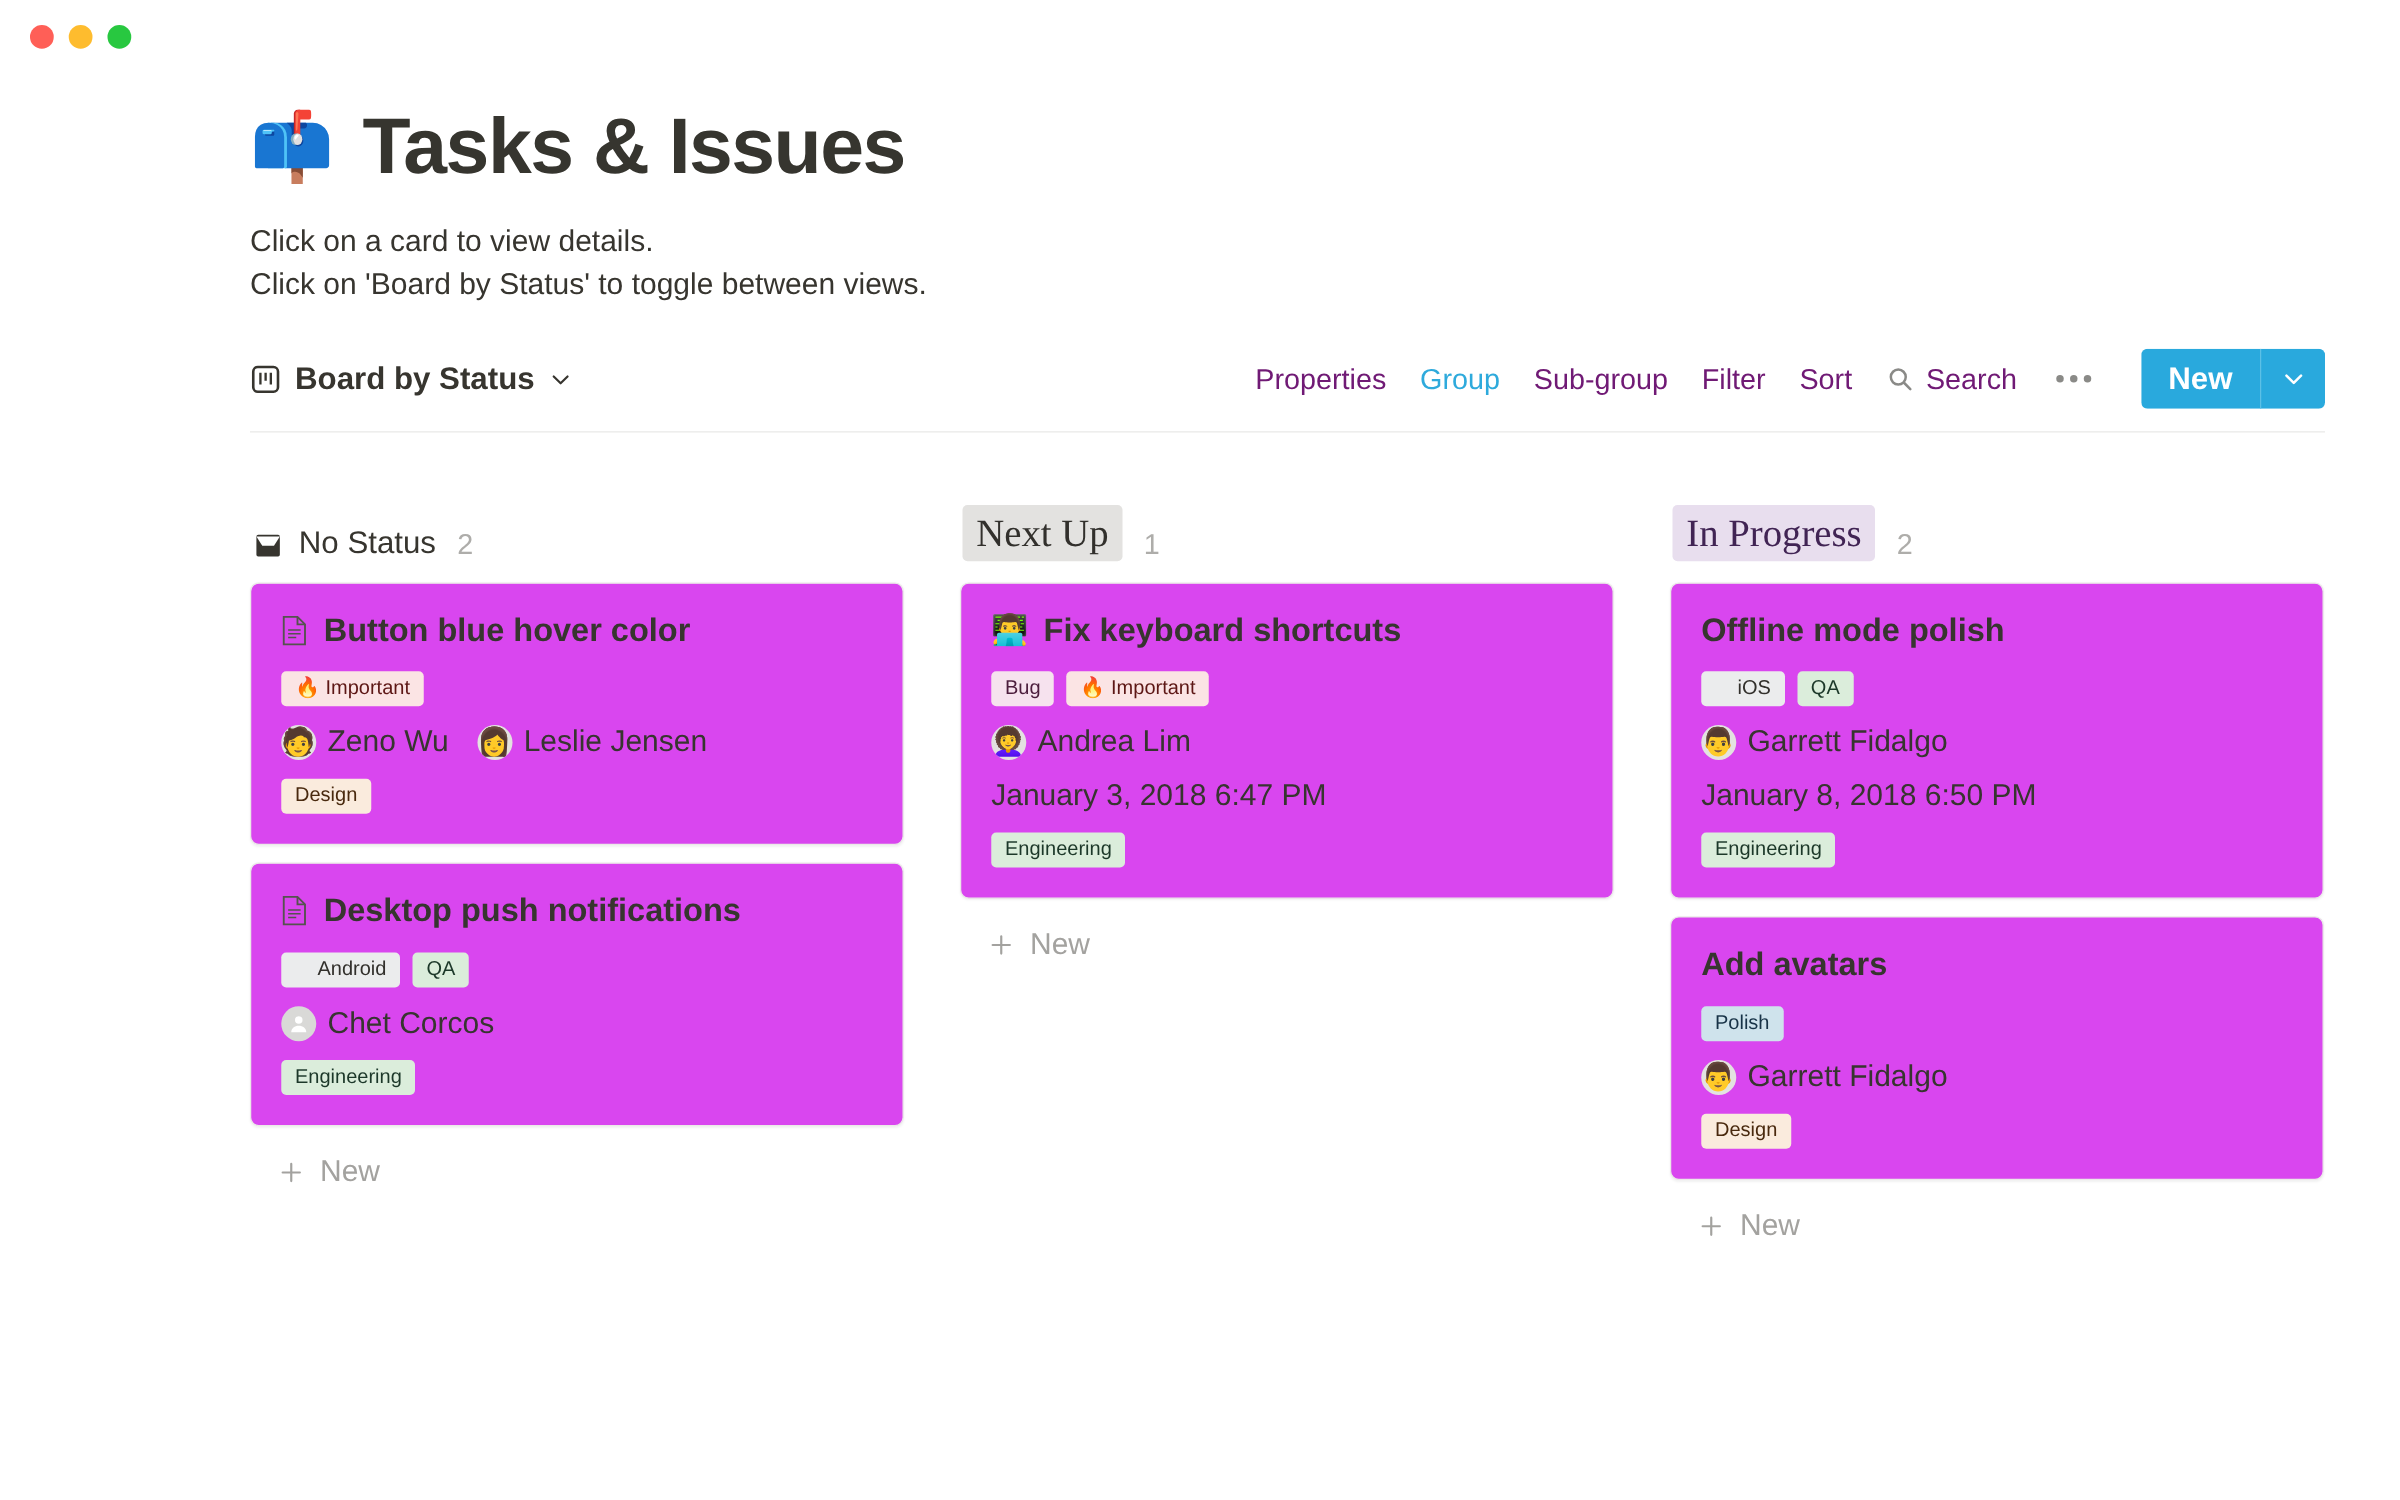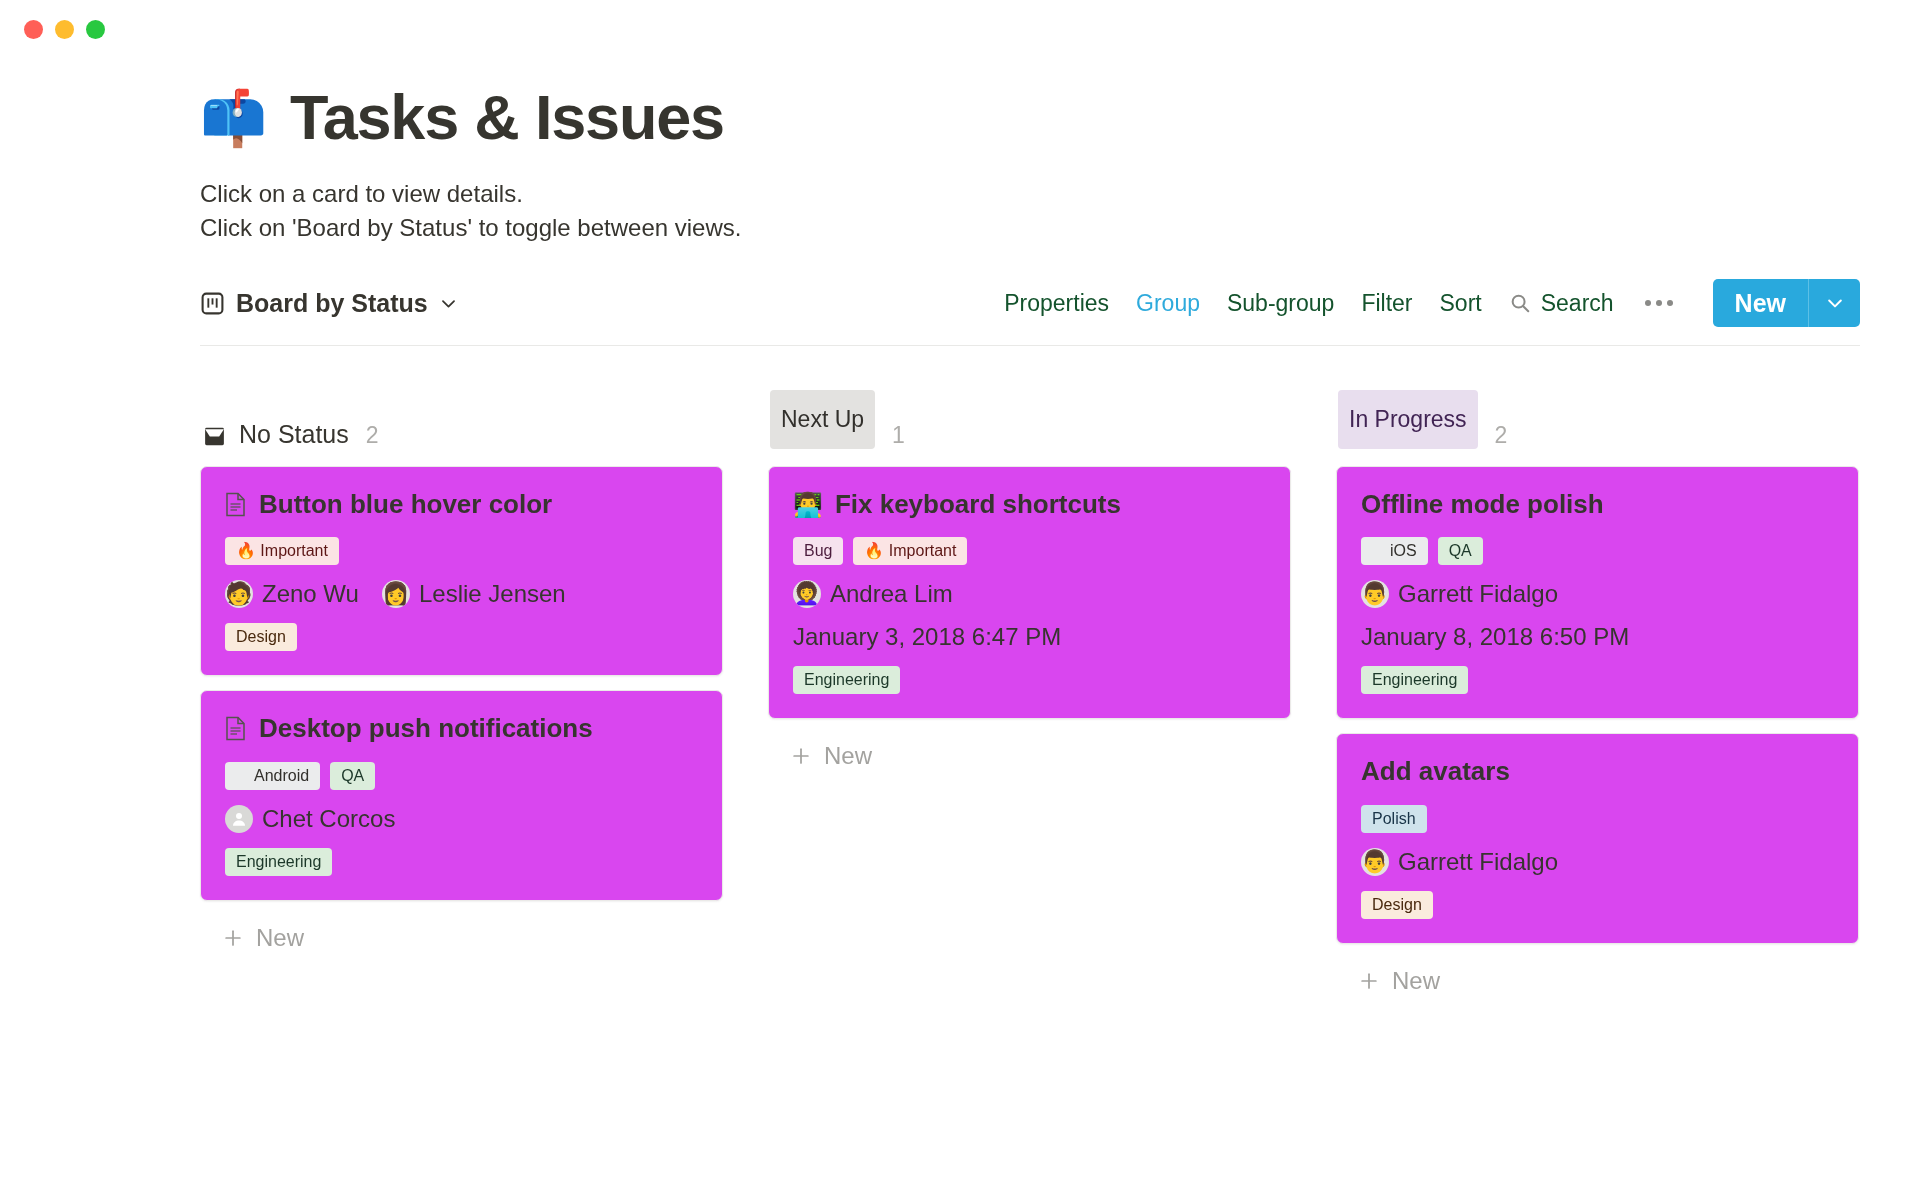--- a/index.html
+++ b/index.html
@@ -71,21 +71,21 @@
 
   .toolbar-spacer { flex: 1 1 auto; }
 
   .toolbar-actions {
     display: flex;
     align-items: center;
     gap: 27px;
   }
   .tb-item {
     font-size: 23px;
-    color: #14532d;
+    color: #701a75;
     cursor: pointer;
     white-space: nowrap;
   }
   .tb-item.active { color: #2eaadc; }
   .tb-search {
     display: flex;
     align-items: center;
     gap: 10px;
     cursor: pointer;
   }
@@ -138,24 +138,25 @@
     align-items: flex-end;
     gap: 12px;
     height: 36px;
     margin-bottom: 17px;
     padding-left: 2px;
     margin-top: 37px;
   }
   .tray-icon { width: 25px; height: 25px; display: block; }
   .col-name-plain { font-size: 25px; color: #37352f; }
   .col-pill {
-    font-size: 23px;
-    padding: 16px 11px;
+    font-size: 31px;
+    padding: 4px 11px;
     border-radius: 4px;
     line-height: 1.2;
+    font-family: Liberation Serif, serif;
   }
   .col-pill.grey   { background: #e3e2e0; color: #32302c; }
   .col-pill.purple { background: #e8deee; color: #412454; }
   .col-count { font-size: 23px; color: #aeadaa; margin-left: 5px; }
 
   .card {
     background: #d946ef;
     border: 1.5px solid #ebeae8;
     border-radius: 7px;
     box-shadow: 0 1px 2px rgba(15,15,15,0.06);

